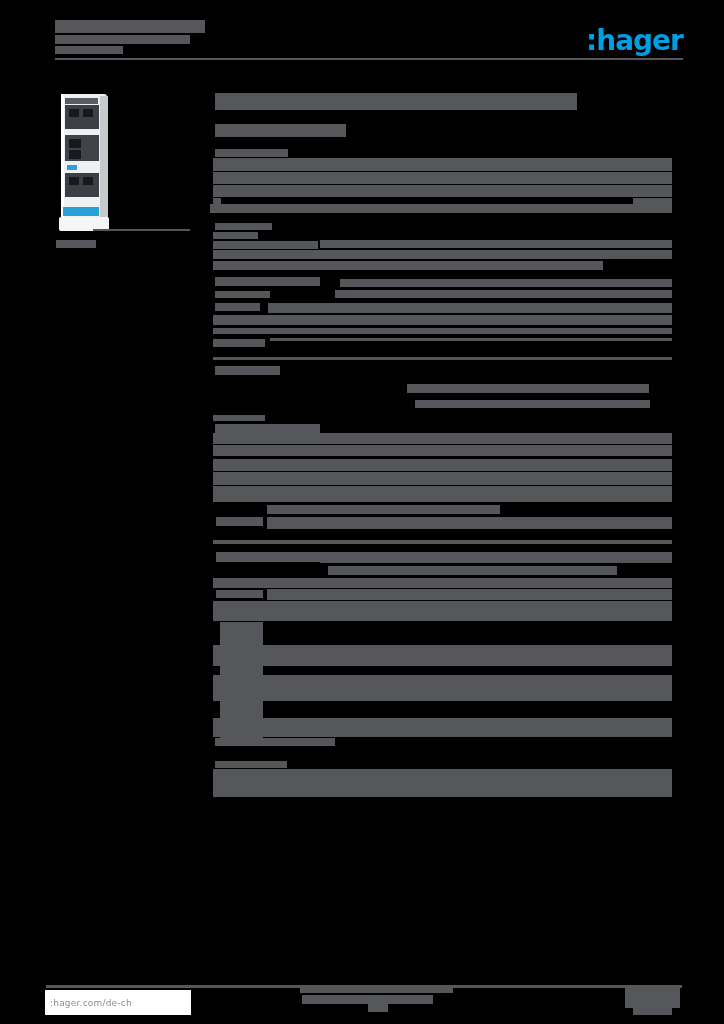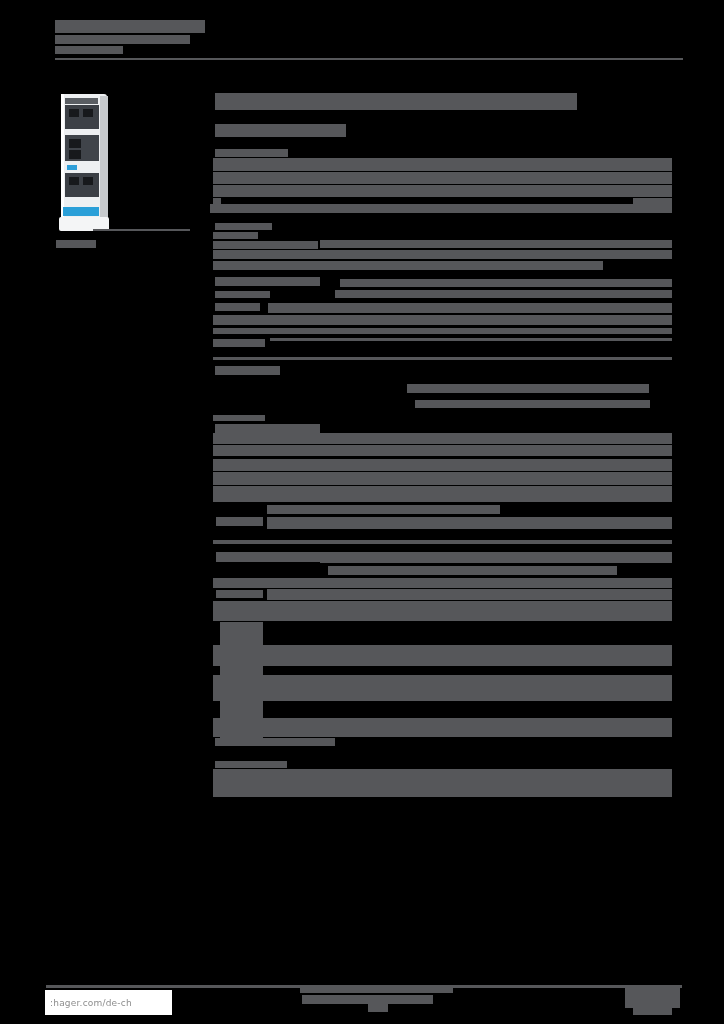--- a/index.html
+++ b/index.html
@@ -8,34 +8,37 @@
     font-family:"DejaVu Sans", sans-serif;
   }
   .rblock{position:absolute;background:#56575a;}
   .logo{
     position:absolute;left:586px;top:25px;width:100px;height:32px;
     color:#009fe3;font-weight:bold;font-size:28px;line-height:32px;
     letter-spacing:-1px;font-family:"DejaVu Sans", sans-serif;
   }
   .photo{position:absolute;left:55px;top:90px;width:70px;height:150px;}
   .footer-link{
-    position:absolute;left:45px;top:990px;width:127px;height:25px;
+    position:absolute;left:45px;top:990px;width:146px;height:25px;
     background:#ffffff;display:flex;align-items:center;box-sizing:border-box;
     padding-left:5px;text-decoration:none;cursor:pointer;
   }
   .footer-link span{
     color:#8d8d8d;font-size:9px;letter-spacing:0.2px;
     font-family:"DejaVu Sans", sans-serif;
   }
 </style>
 </head>
 <body>
 
 <div class="page">
 
+  <div class="logo">
+    <span>:hager</span>
+  </div>
 
   <svg class="photo" viewBox="0 0 70 150" xmlns="http://www.w3.org/2000/svg">
     <rect x="6" y="4" width="46" height="128" rx="3" fill="#eef0f2"></rect>
     <rect x="45" y="6" width="8" height="124" fill="#c7cacd"></rect>
     <rect x="6" y="4" width="3" height="128" fill="#ffffff"></rect>
     <rect x="10" y="8" width="33" height="6" fill="#5a5e63"></rect>
     <rect x="10" y="15" width="34" height="24" fill="#3c4046"></rect>
     <rect x="14" y="19" width="10" height="8" fill="#17191c"></rect>
     <rect x="28" y="19" width="10" height="8" fill="#17191c"></rect>
     <rect x="10" y="45" width="34" height="26" fill="#40444a"></rect>

